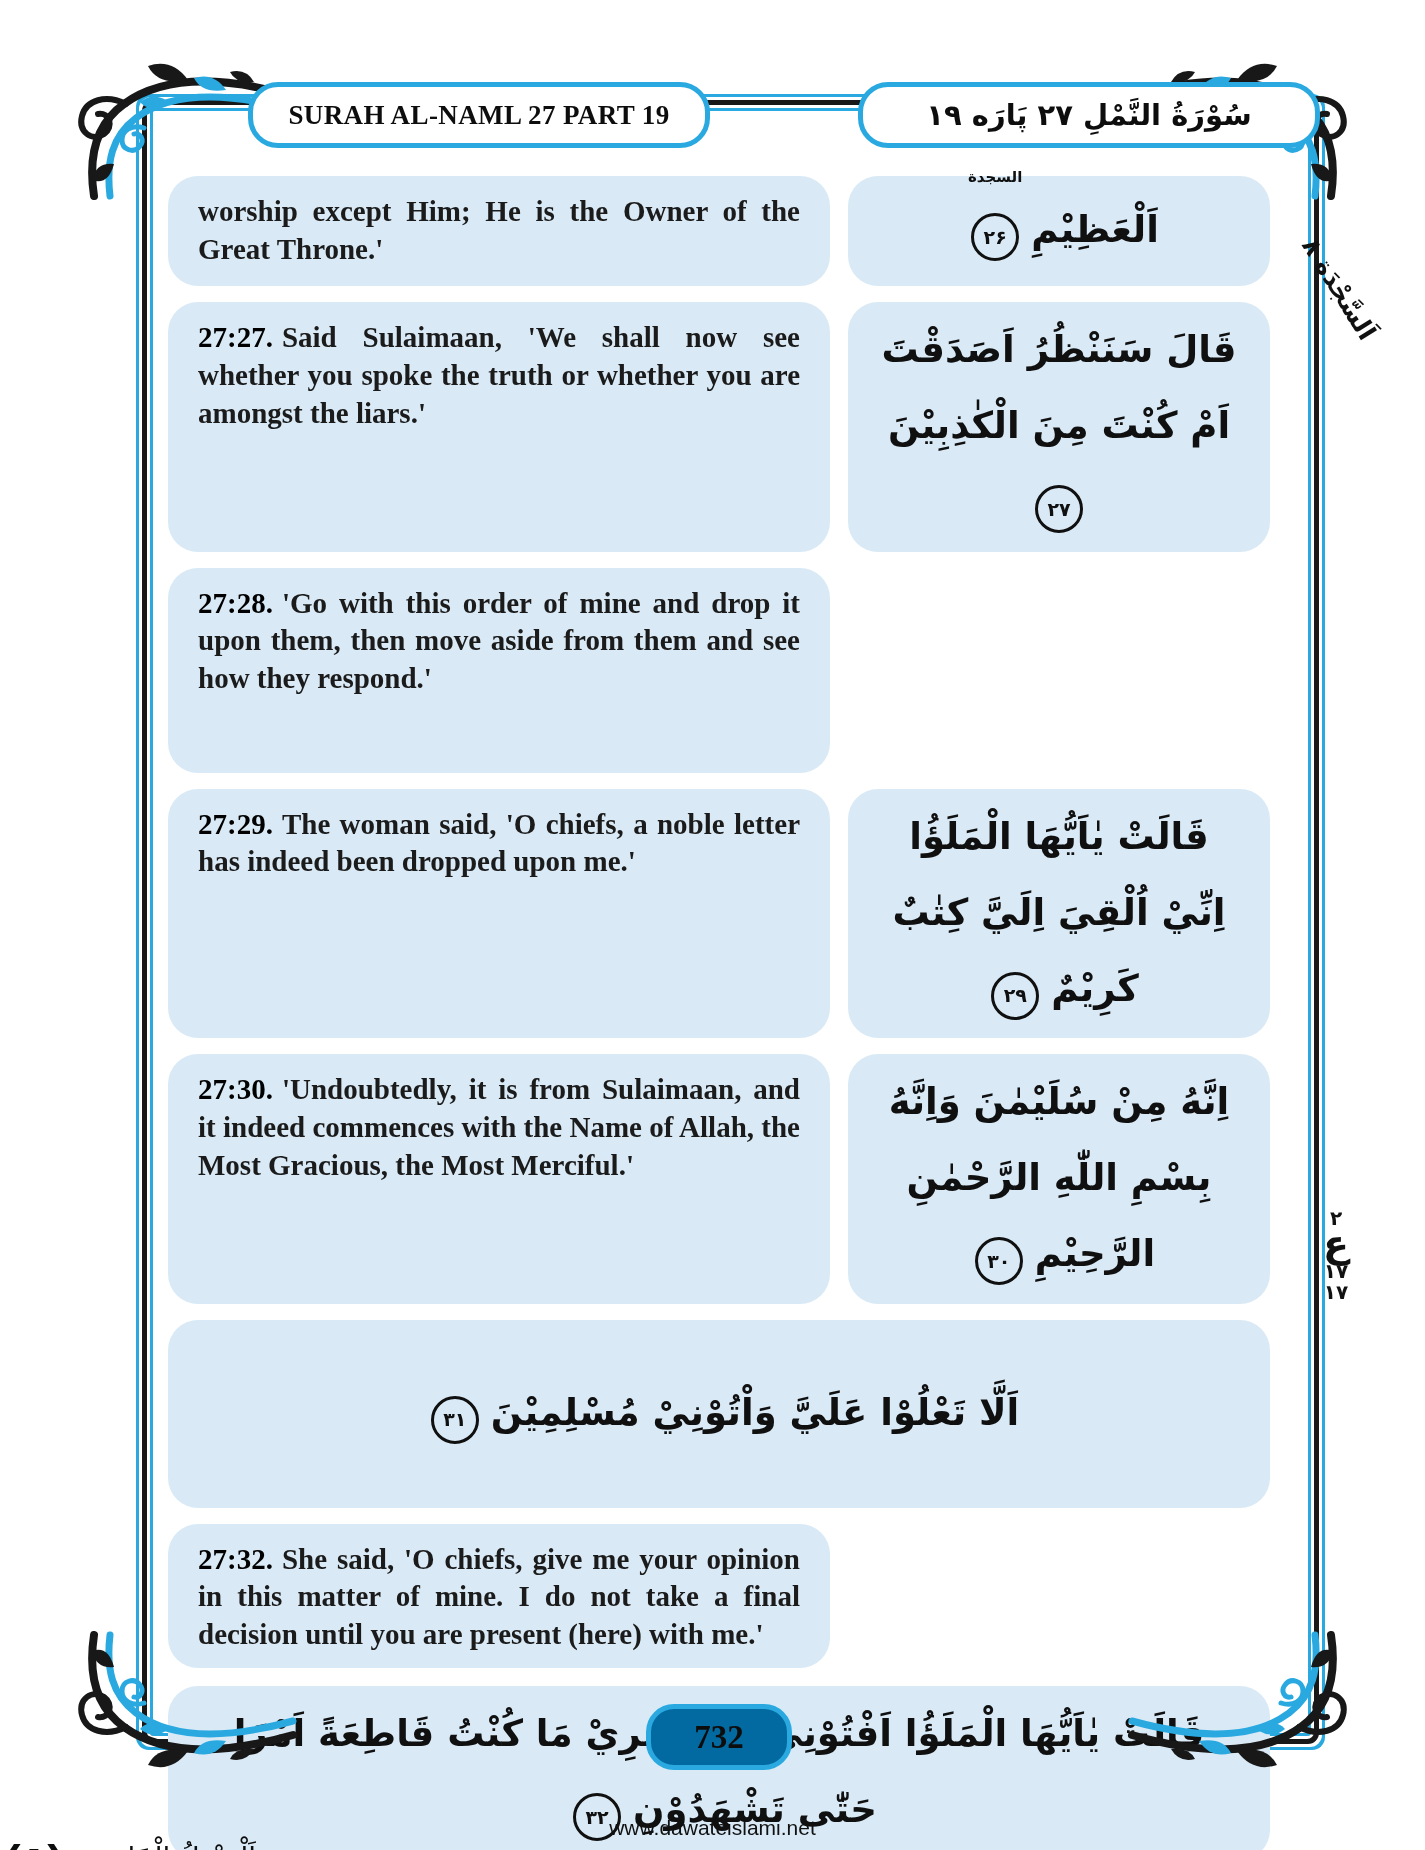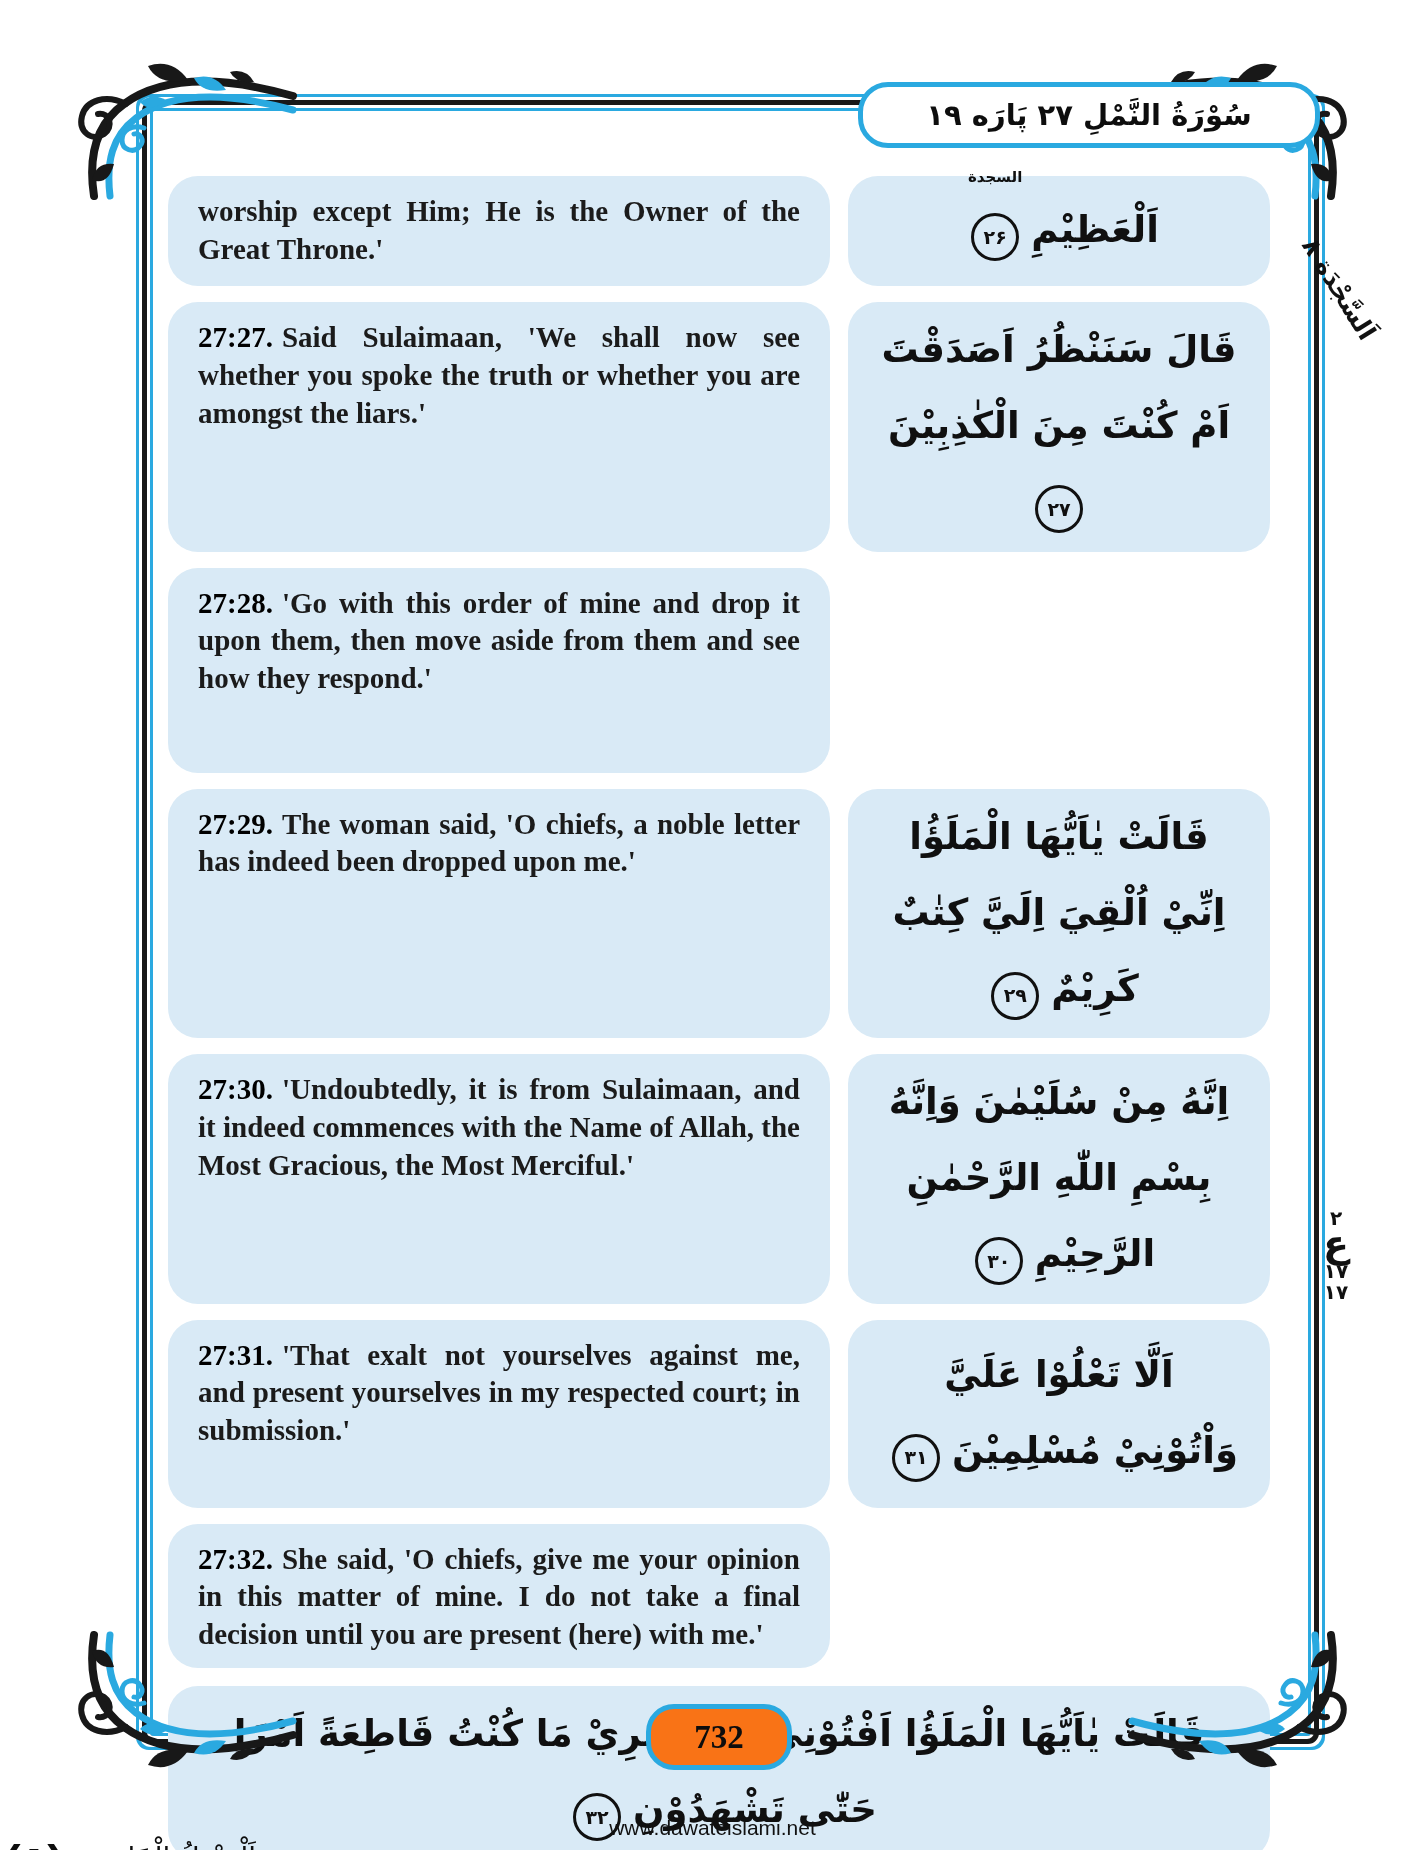--- a/index.html
+++ b/index.html
@@ -75,21 +75,21 @@
     font-size:19px;line-height:1;font-weight:700;
   }
   .ayah-note{
     position:absolute;top:-24px;left:50%;transform:translateX(-50%);
     font-size:15px;line-height:1;white-space:nowrap;
   }
 
   
   .page-pill{
     position:absolute;left:646px;top:1704px;width:136px;height:56px;z-index:8;
-    background:#f97316;border:5px solid #2aa9e0;border-radius:28px;
+    background:#0369a1;border:5px solid #2aa9e0;border-radius:28px;
     display:flex;align-items:center;justify-content:center;
     font-size:33px;font-weight:700;color:#0d0d0d;
   }
   .manzil{
     position:absolute;left:0;right:0;top:1839px;text-align:left;z-index:5;
     font-family:"DejaVu Sans",sans-serif;font-size:28px;font-weight:400;direction:rtl;color:#0d0d0d;
   }
   .manzil .num{font-family:"Liberation Serif",serif;font-size:27px;padding:0 2px;}
   .manzil .orn{font-size:30px;}
   .website{
@@ -126,20 +126,23 @@
   <svg class="flourish fl-tr" viewBox="0 0 250 165">
       <use href="#flourish-art"></use>
     </svg>
   <svg class="flourish fl-bl" viewBox="0 0 250 165">
       <use href="#flourish-art"></use>
     </svg>
   <svg class="flourish fl-br" viewBox="0 0 250 165">
       <use href="#flourish-art"></use>
     </svg>
 
+  <div class="pill pill-left">
+    <span class="t">SURAH AL-NAML 27 PART 19</span>
+  </div>
   <div class="pill pill-right">
     <span class="t">سُوْرَةُ النَّمْلِ ۲۷ پَارَه ۱۹</span>
   </div>
 
   <div class="sajdah-margin">اَلسَّجْدَة ۸</div>
   <div class="ruku-margin">
     <span class="sm">۲</span>
     <span class="ain">ع</span>
     <span class="sm">۱۷</span>
     <span class="sm">۱۷</span>
@@ -183,23 +186,20 @@
     <div class="row">
       <div class="en-box">
         <span class="ref">27:30.</span><span>'Undoubtedly, it is from Sulaimaan, and it indeed commences with the Name of Allah, the Most Gracious, the Most Merciful.'</span>
       </div>
       <div class="ar-box">
         <span class="ar-inner"><span>اِنَّهُ مِنْ سُلَيْمٰنَ وَاِنَّهُ بِسْمِ اللّٰهِ الرَّحْمٰنِ الرَّحِيْمِ</span><span class="ayah-wrap"><span class="ayah-circle">۳۰</span></span></span>
       </div>
     </div>
 
     <div class="row">
-      <div class="en-box">
-        <span class="ref">27:31.</span><span>'That exalt not yourselves against me, and present yourselves in my respected court; in submission.'</span>
-      </div>
       <div class="ar-box">
         <span class="ar-inner"><span>اَلَّا تَعْلُوْا عَلَيَّ وَاْتُوْنِيْ مُسْلِمِيْنَ</span><span class="ayah-wrap"><span class="ayah-circle">۳۱</span></span></span>
       </div>
     </div>
 
     <div class="row">
       <div class="en-box">
         <span class="ref">27:32.</span><span>She said, 'O chiefs, give me your opinion in this matter of mine. I do not take a final decision until you are present (here) with me.'</span>
       </div>
       <div class="ar-box">

